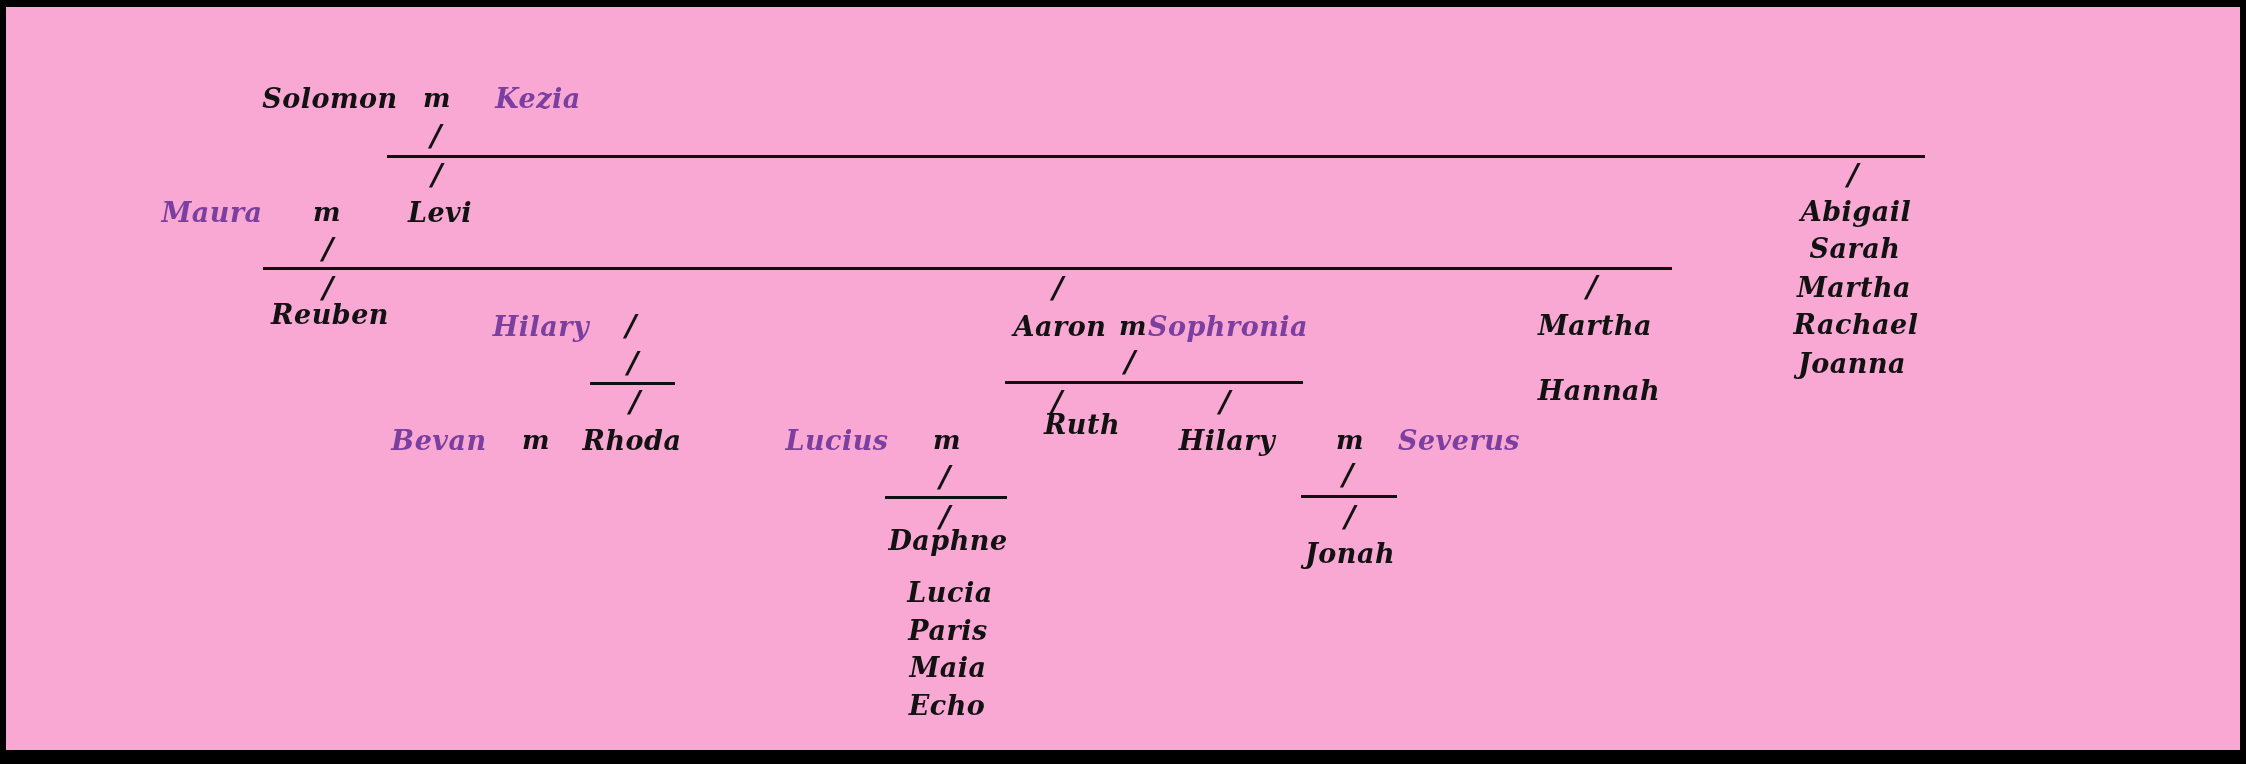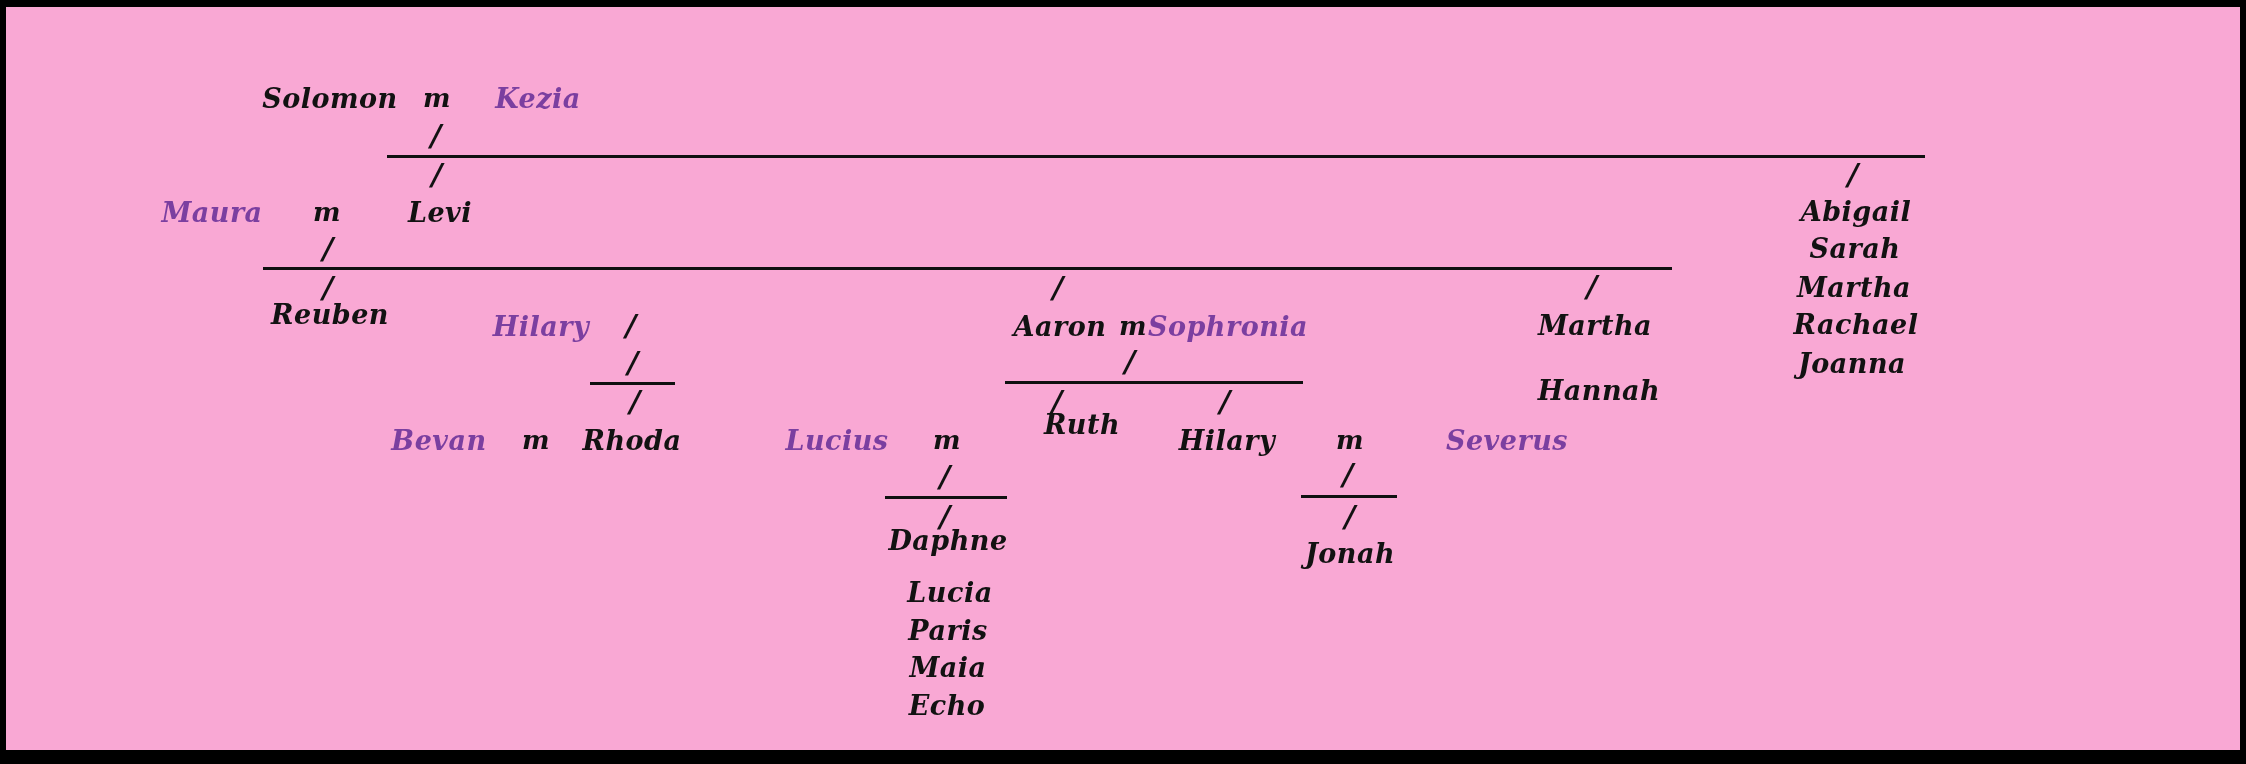--- a/index.html
+++ b/index.html
@@ -70,21 +70,21 @@
     <span class="node connector" style="left: 1057px; top: 402px; color: rgb(18, 18, 18);">/</span>
     <span class="node connector" style="left: 1225px; top: 402px; color: rgb(18, 18, 18);">/</span>
     <span class="node" style="left: 439px; top: 440px; color: rgb(123, 63, 160);">Bevan</span>
     <span class="node marker" style="left: 536px; top: 440px; color: rgb(18, 18, 18);">m</span>
     <span class="node" style="left: 632px; top: 440px; color: rgb(18, 18, 18);">Rhoda</span>
     <span class="node" style="left: 837px; top: 440px; color: rgb(123, 63, 160);">Lucius</span>
     <span class="node marker" style="left: 947px; top: 440px; color: rgb(18, 18, 18);">m</span>
     <span class="node" style="left: 1062px; top: 424px; color: rgb(18, 18, 18); margin-left: 20px;">Ruth</span>
     <span class="node" style="left: 1227px; top: 440px; color: rgb(18, 18, 18);">Hilary</span>
     <span class="node marker" style="left: 1350px; top: 440px; color: rgb(18, 18, 18);">m</span>
-    <span class="node" style="left: 1459px; top: 440px; color: rgb(123, 63, 160); margin-left: 48px;">Severus</span>
+    <span class="node" style="left: 1459px; top: 440px; color: rgb(123, 63, 160);">Severus</span>
     <span class="node connector" style="left: 945px; top: 477px; color: rgb(18, 18, 18);">/</span>
     <span class="node connector" style="left: 1348px; top: 475px; color: rgb(18, 18, 18);">/</span>
     <span class="node connector" style="left: 945px; top: 517px; color: rgb(18, 18, 18);">/</span>
     <span class="node connector" style="left: 1350px; top: 517px; color: rgb(18, 18, 18);">/</span>
     <span class="node" style="left: 948px; top: 540px; color: rgb(18, 18, 18);">Daphne</span>
     <span class="node" style="left: 1350px; top: 553px; color: rgb(18, 18, 18);">Jonah</span>
     <span class="node" style="left: 950px; top: 592px; color: rgb(18, 18, 18);">Lucia</span>
     <span class="node" style="left: 948px; top: 630px; color: rgb(18, 18, 18);">Paris</span>
     <span class="node" style="left: 948px; top: 667px; color: rgb(18, 18, 18);">Maia</span>
     <span class="node" style="left: 947px; top: 705px; color: rgb(18, 18, 18);">Echo</span>

